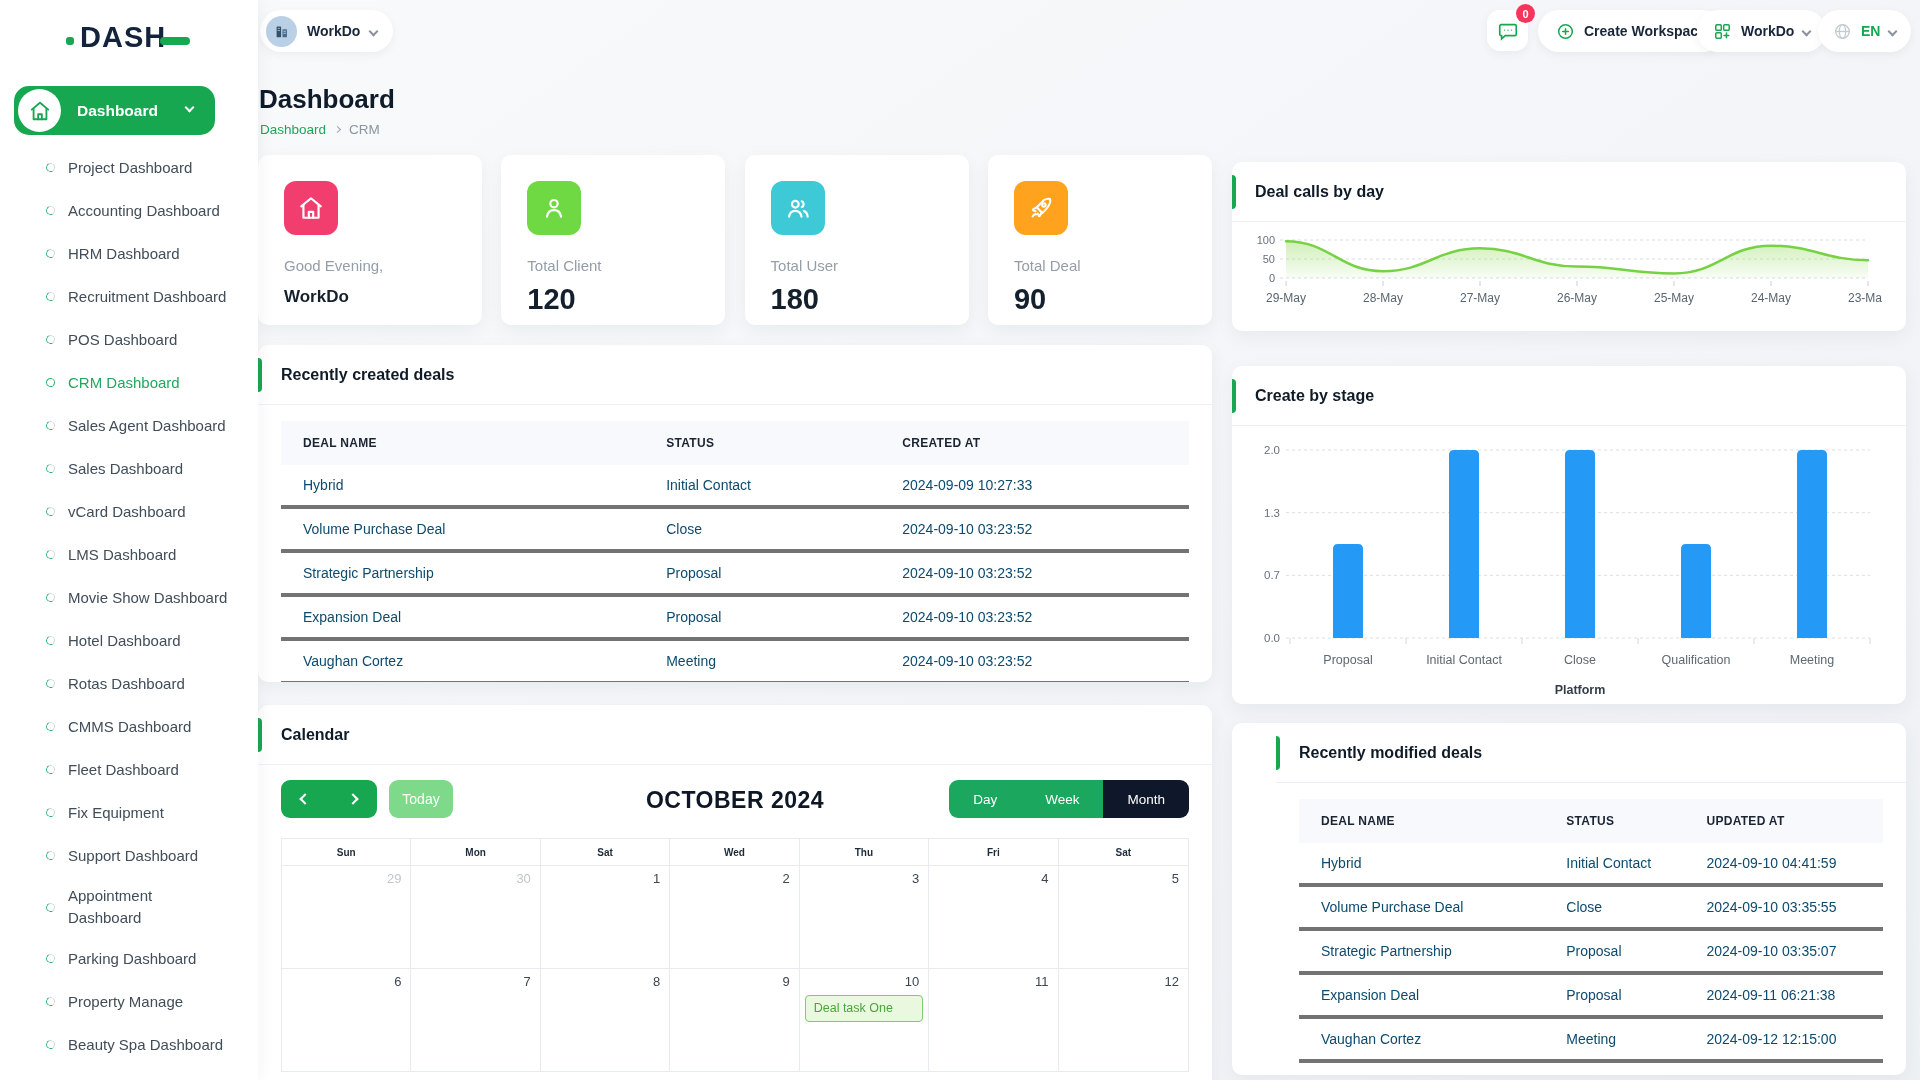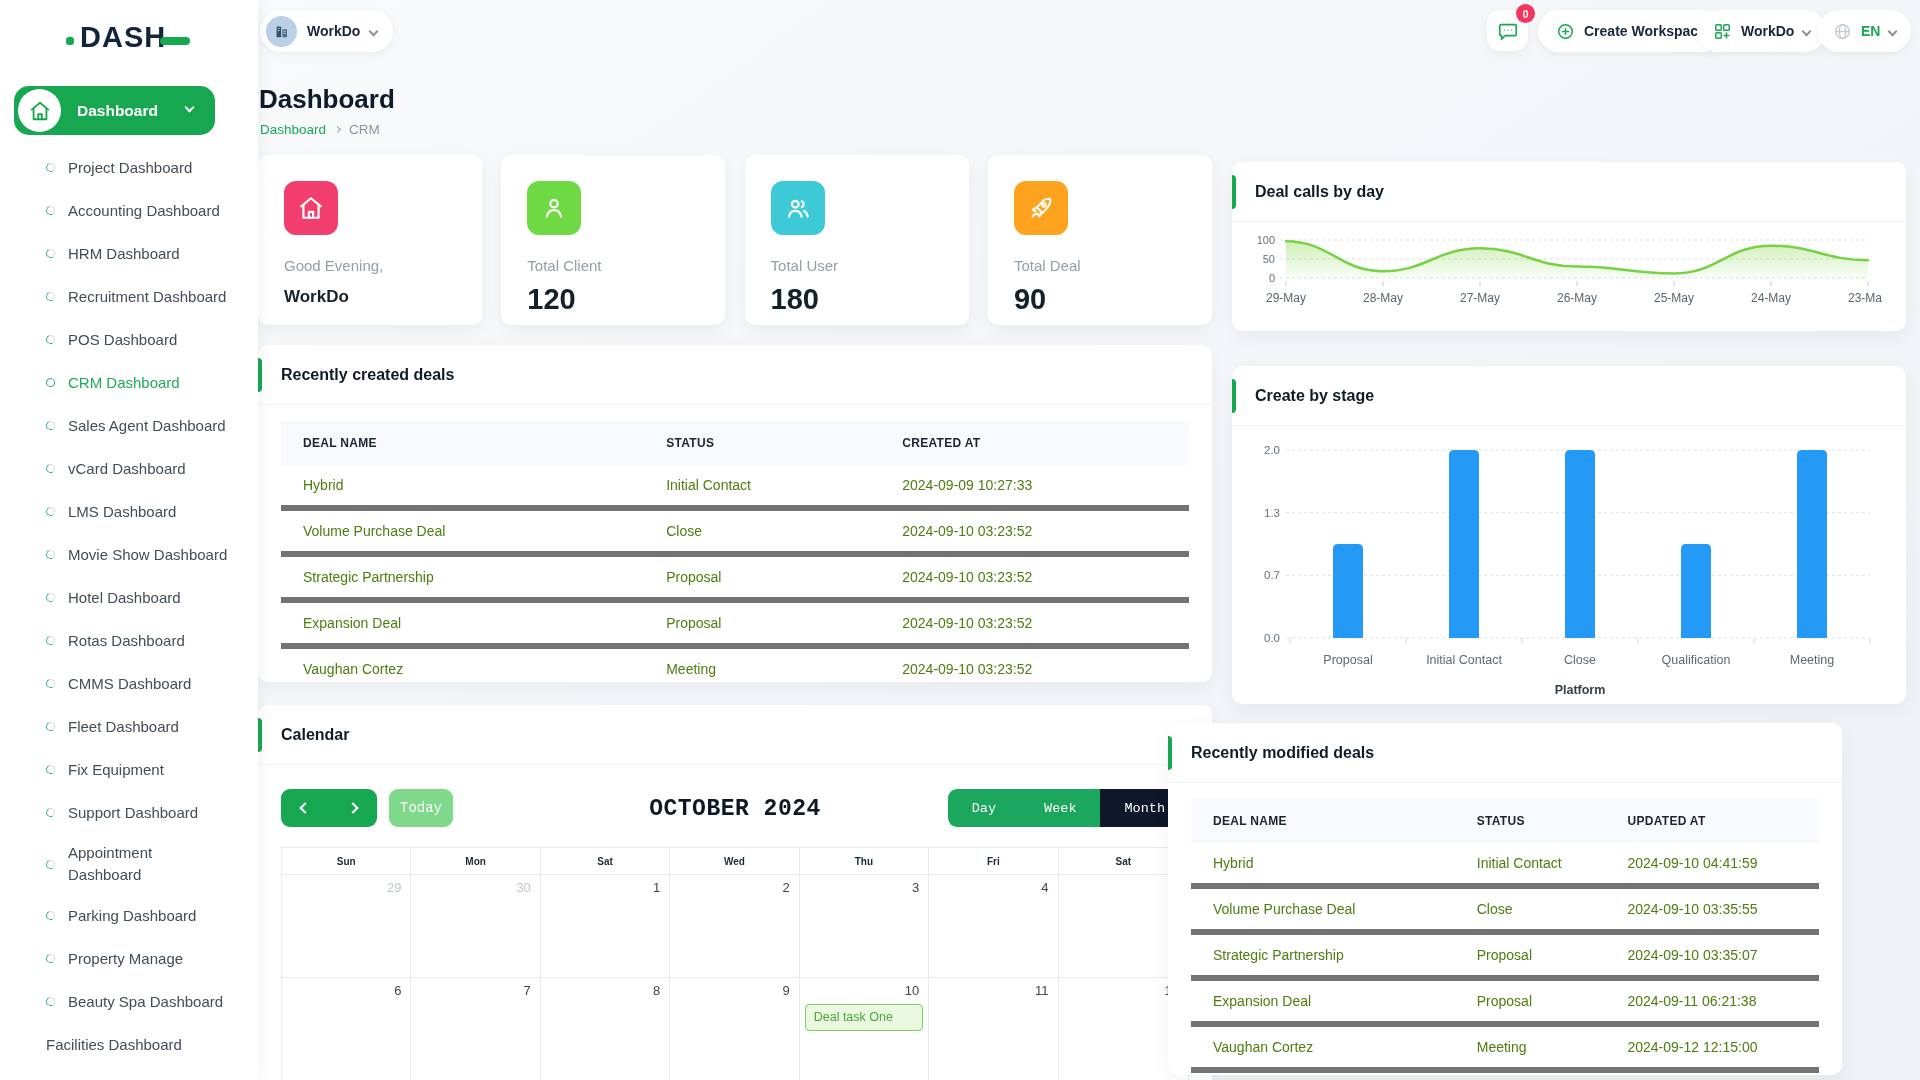--- a/index.html
+++ b/index.html
@@ -70,26 +70,26 @@
   .stat-card { top:155px; width:224px; height:170px; padding:26px; }
   .stat-icon { width:54px; height:54px; border-radius:12px; display:flex; align-items:center; justify-content:center; }
   .stat-label { margin-top:22px; font-size:15px; color:#939ea9; }
   .stat-value { margin-top:9px; font-size:29px; font-weight:700; color:#14202c; }
   .stat-value.txt { font-size:17px; margin-top:13px; }
 
   
   table { width:100%; border-collapse:collapse; }
   thead th { background:#f8f9fc; text-align:left; font-size:12px; font-weight:700;
     letter-spacing:.3px; color:#1a2433; padding:15px 16px 15px 22px; white-space:nowrap; }
-  tbody td { font-size:14px; color:#4d7c0f; padding:12px 16px 12px 22px;
-    border-bottom:6px solid #737373; white-space:nowrap; }
+  tbody td { font-size:14px; color:#0c4a6e; padding:12px 16px 12px 22px;
+    border-bottom:4px solid #737373; white-space:nowrap; }
   .tbl-wrap { margin:16px 23px 0; }
 
   
-  .cal-toolbar { position:relative; margin:24px 23px 0; height:38px;font-family:Liberation Mono, monospace; }
+  .cal-toolbar { position:relative; margin:15px 23px 0; height:38px; }
   .btn { border:none; cursor:pointer; font-family:inherit; color:#fff; }
   .nav-group { position:absolute; left:0; top:0; width:96px; height:38px; background:#17a750;
     border-radius:9px; display:flex; }
   .nav-group .btn { flex:1; background:transparent; display:flex; align-items:center; justify-content:center; }
   .chev-l { width:8px; height:8px; border-left:2.2px solid #fff; border-bottom:2.2px solid #fff; transform:rotate(45deg); }
   .chev-r { width:8px; height:8px; border-right:2.2px solid #fff; border-top:2.2px solid #fff; transform:rotate(45deg); }
   .today-btn { position:absolute; left:108px; top:0; width:64px; height:38px;
     background:#7fd98b; border-radius:9px; font-size:14px; }
   .cal-month { position:absolute; left:0; right:0; top:7px; text-align:center;
     font-size:23px; font-weight:800; letter-spacing:.5px; color:#0d1726; }
@@ -154,20 +154,24 @@
         <span class="nav-dot"></span>
         <span class="nav-lbl">POS Dashboard</span>
       </div>
       <div class="nav-item active">
         <span class="nav-dot"></span>
         <span class="nav-lbl">CRM Dashboard</span>
       </div>
       <div class="nav-item">
         <span class="nav-dot"></span>
         <span class="nav-lbl">Sales Agent Dashboard</span>
+      </div>
+      <div class="nav-item">
+        <span class="nav-dot"></span>
+        <span class="nav-lbl">Sales Dashboard</span>
       </div>
       <div class="nav-item">
         <span class="nav-dot"></span>
         <span class="nav-lbl">vCard Dashboard</span>
       </div>
       <div class="nav-item">
         <span class="nav-dot"></span>
         <span class="nav-lbl">LMS Dashboard</span>
       </div>
       <div class="nav-item">
@@ -521,21 +525,21 @@
         <div class="cal-cell">
           <span class="num">11</span>
         </div>
         <div class="cal-cell">
           <span class="num">12</span>
         </div>
       </div>
     </div>
 </section>
 
-<section class="card" style="left:1168px; top:723px; width:674px; height:352px; overflow:hidden;">
+<section class="card" style="left:1232px; top:723px; width:674px; height:352px; overflow:hidden;padding-left:44px;">
   <div class="card-head">
     <span class="accent"></span>
     <span class="card-title">Recently modified deals</span>
   </div>
   <div class="tbl-wrap">
       <table id="modified-table">
         <thead>
           <tr>
             <th style="width:42%">DEAL NAME</th>
             <th style="width:24%">STATUS</th>

